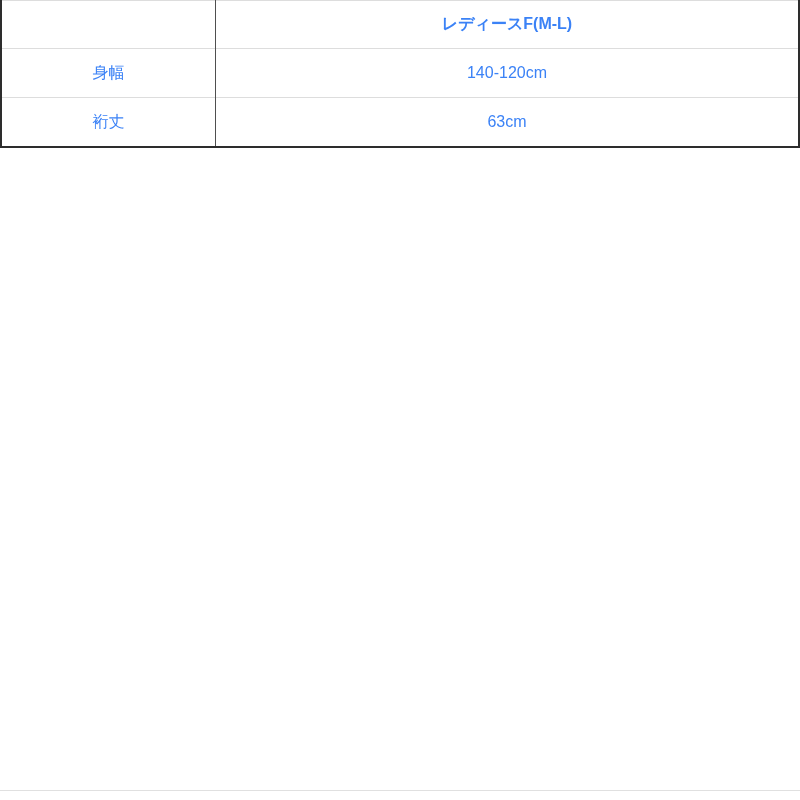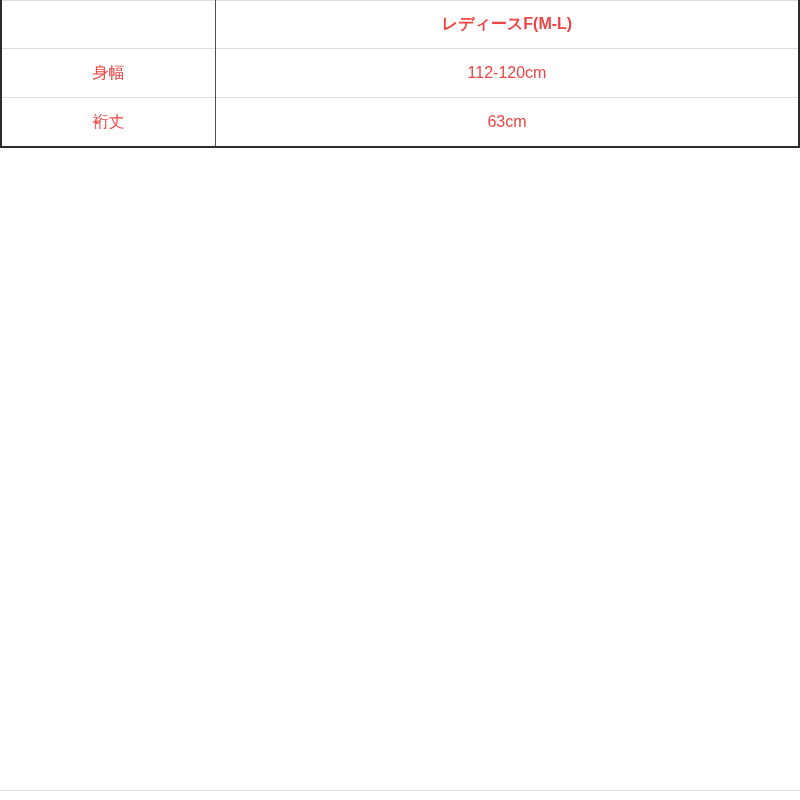--- a/index.html
+++ b/index.html
@@ -31,21 +31,21 @@
     border-left: 2px solid #2d2d2d;
     border-right: 2px solid #2d2d2d;
     border-bottom: 2px solid #2d2d2d;
   }
   table.size-table th,
   table.size-table td {
     padding: 0;
     text-align: center;
     vertical-align: middle;
     font-size: 16px;
-    color: #ef4444;
+    color: #3b82f6;
     overflow: hidden;
     white-space: nowrap;
   }
   table.size-table th {
     height: 47px;
     font-weight: bold;
   }
   table.size-table td {
     height: 48px;
     border-top: 1px solid #dddddd;
@@ -72,21 +72,21 @@
   <table class="size-table">
     <thead>
       <tr>
         <th class="col-label"></th>
         <th>レディースF(M-L)</th>
       </tr>
     </thead>
     <tbody>
       <tr>
         <td class="col-label">身幅</td>
-        <td>112-120cm</td>
+        <td>140-120cm</td>
       </tr>
       <tr>
         <td class="col-label">裄丈</td>
         <td>63cm</td>
       </tr>
     </tbody>
   </table>
 
   <div class="bottom-divider"></div>
 

